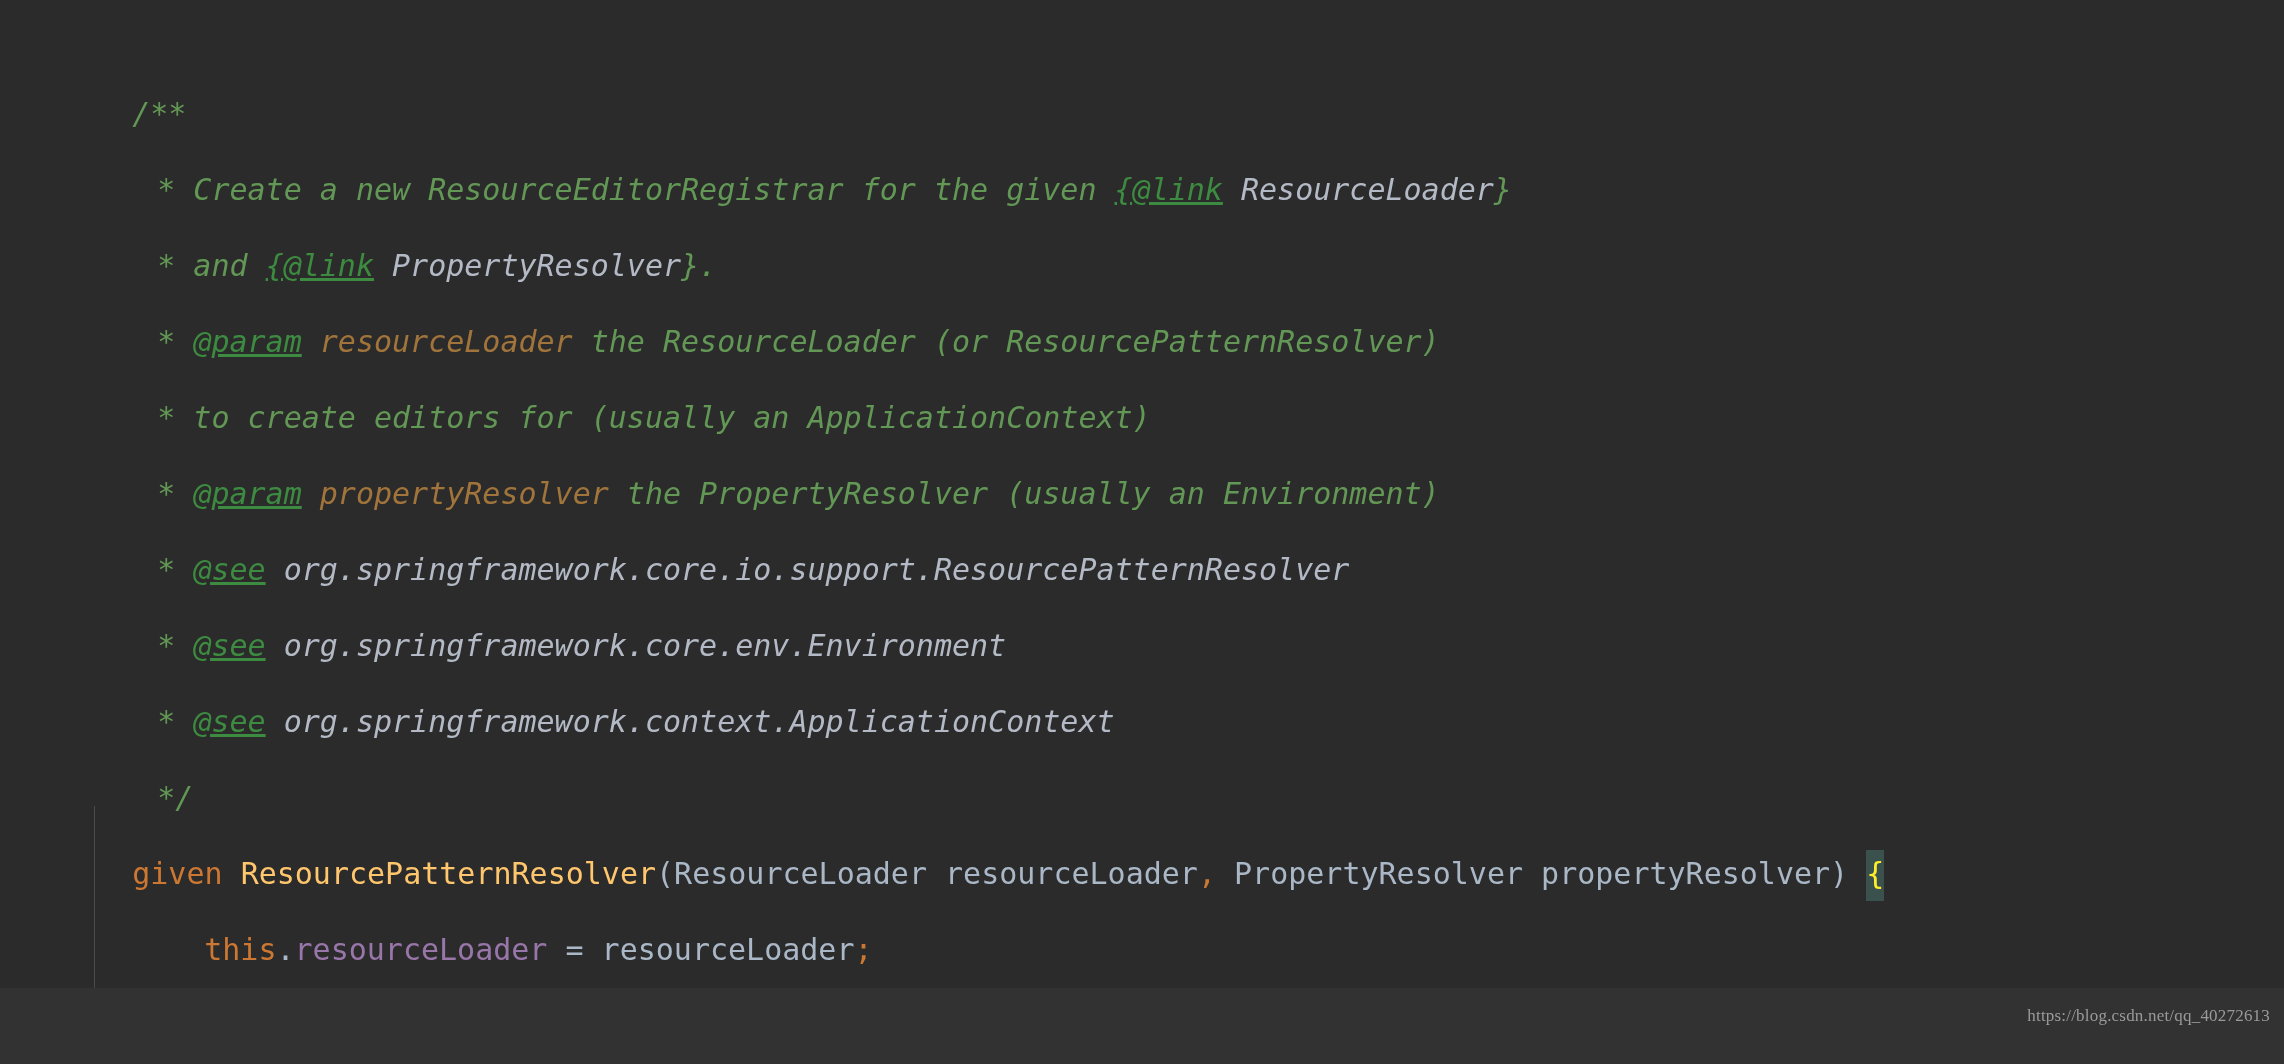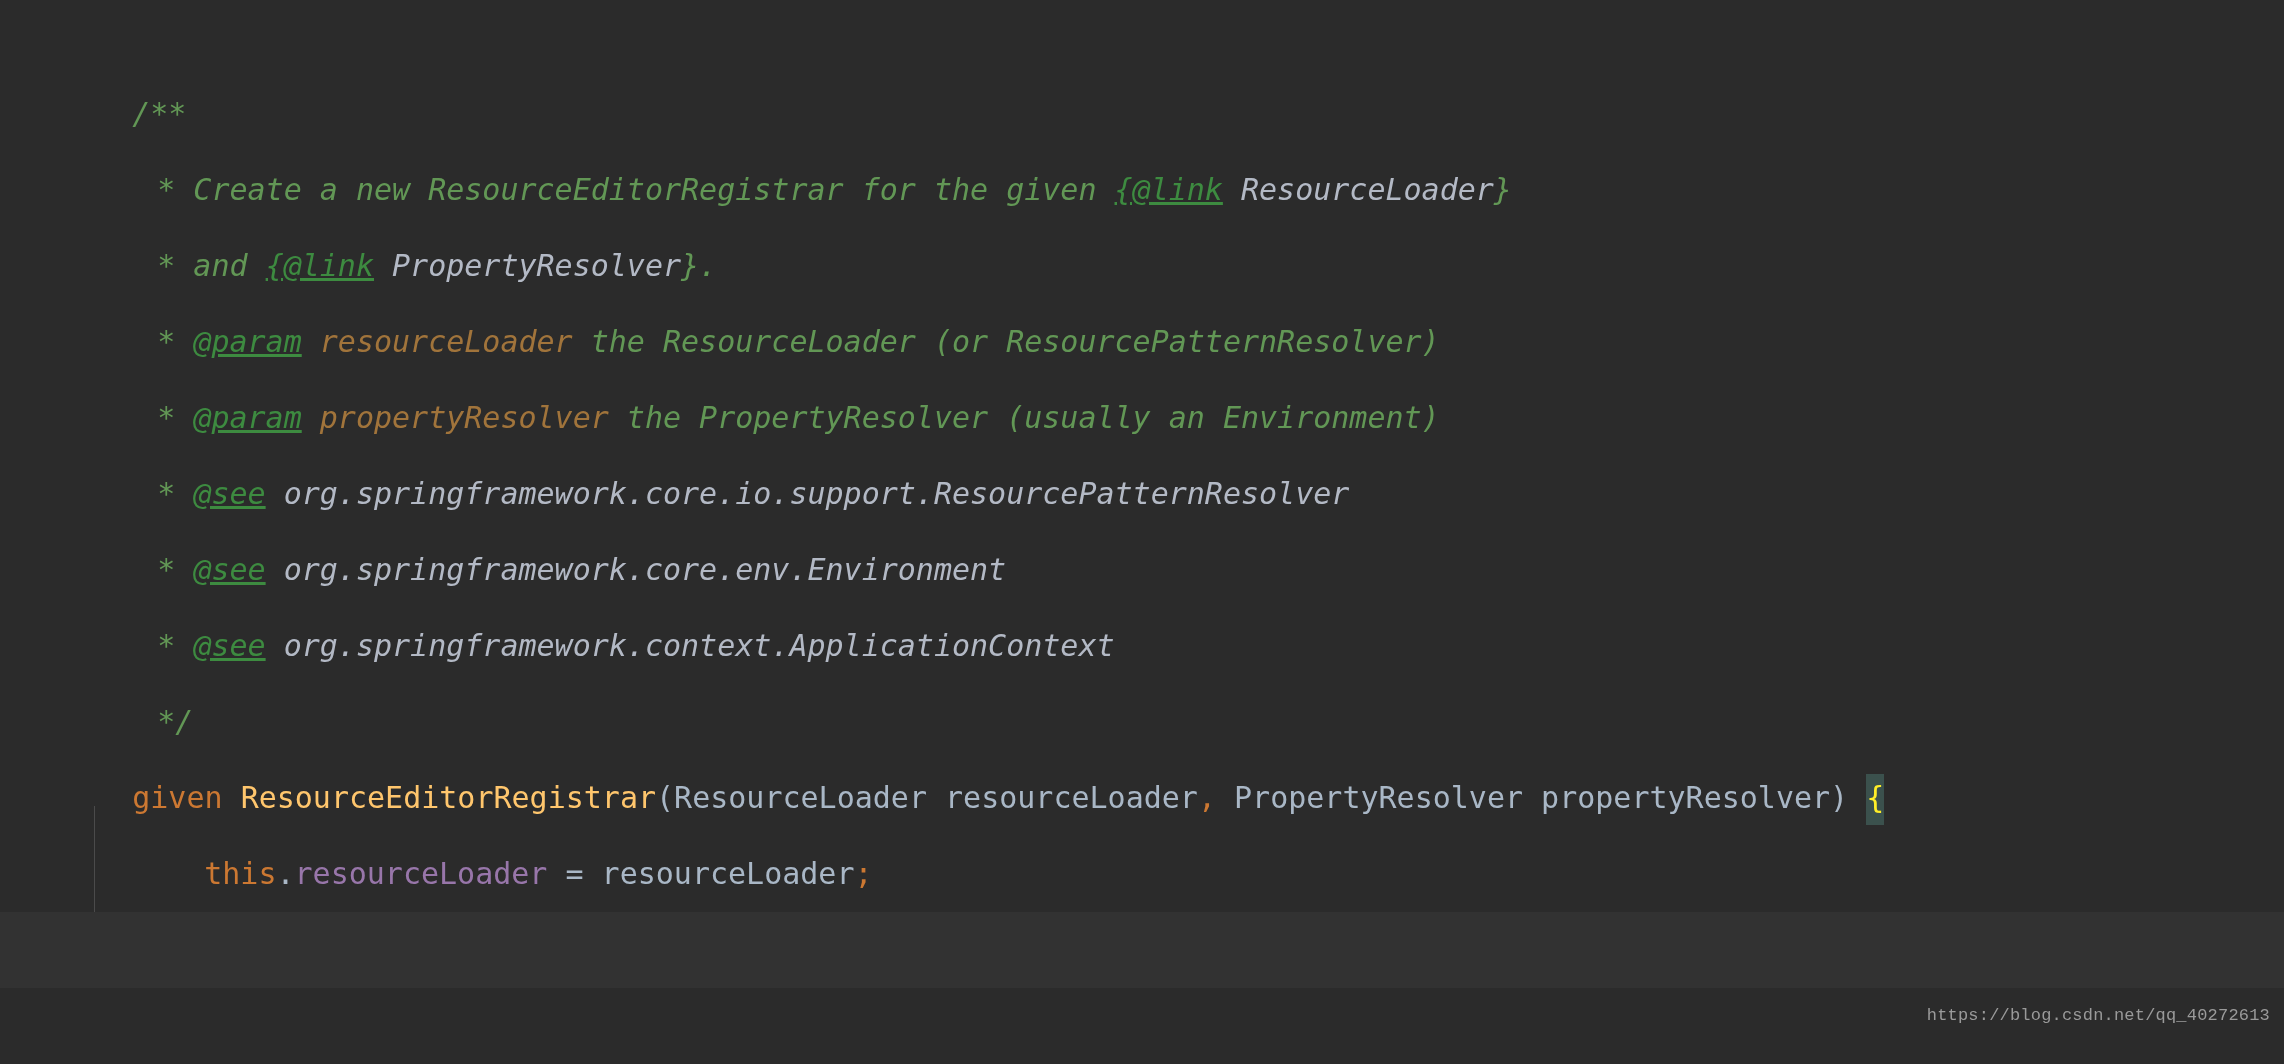--- a/index.html
+++ b/index.html
@@ -74,21 +74,21 @@
     width: 1px;
     height: 182px;
     background: #4b4b4b;
   }
 
   
   .watermark {
     position: absolute;
     right: 14px;
     bottom: 10px;
-    font-family: Liberation Mono, monospace;
+    font-family: Liberation Serif, serif;
     font-size: 17px;
     font-style: normal;
     color: #9a9a9a;
     letter-spacing: 0.2px;
   }
 </style>
 </head>
 <body>
 
 <div id="editor">
@@ -104,20 +104,23 @@
   </div>
 
   <div class="line">
     <span style="display:inline-block;width:25px"></span><span class="cmt">* and </span><span class="tag">{@link</span><span class="doclink"> PropertyResolver</span><span class="cmt">}.</span>
   </div>
 
   <div class="line">
     <span style="display:inline-block;width:25px"></span><span class="cmt">* </span><span class="tag">@param</span><span class="docparam"> resourceLoader</span><span class="cmt"> the ResourceLoader (or ResourcePatternResolver)</span>
   </div>
 
+  <div class="line">
+    <span style="display:inline-block;width:25px"></span><span class="cmt">* to create editors for (usually an ApplicationContext)</span>
+  </div>
 
   <div class="line">
     <span style="display:inline-block;width:25px"></span><span class="cmt">* </span><span class="tag">@param</span><span class="docparam"> propertyResolver</span><span class="cmt"> the PropertyResolver (usually an Environment)</span>
   </div>
 
   <div class="line">
     <span style="display:inline-block;width:25px"></span><span class="cmt">* </span><span class="tag">@see</span><span class="doclink"> org.springframework.core.io.support.ResourcePatternResolver</span>
   </div>
 
   <div class="line">
@@ -126,21 +129,21 @@
 
   <div class="line">
     <span style="display:inline-block;width:25px"></span><span class="cmt">* </span><span class="tag">@see</span><span class="doclink"> org.springframework.context.ApplicationContext</span>
   </div>
 
   <div class="line">
     <span style="display:inline-block;width:25px"></span><span class="cmt">*/</span>
   </div>
 
   <div class="line">
-    <span class="kw">given</span><span class="punct"> </span><span class="type">ResourceEditorRegistrar</span><span class="ident">(ResourceLoader resourceLoader</span><span class="op">,</span><span class="ident"> PropertyResolver propertyResolver)</span><span class="punct"> </span><span class="brace">{</span>
+    <span class="kw">given</span><span class="punct"> </span><span class="type">ResourcePatternResolver</span><span class="ident">(ResourceLoader resourceLoader</span><span class="op">,</span><span class="ident"> PropertyResolver propertyResolver)</span><span class="punct"> </span><span class="brace">{</span>
   </div>
 
   <div class="line">
     <span style="display:inline-block;width:72px"></span><span class="kw">this</span><span class="punct">.</span><span class="field">resourceLoader</span><span class="ident"> = resourceLoader</span><span class="op">;</span>
   </div>
 
   <div class="line">
     <span style="display:inline-block;width:72px"></span><span class="kw">this</span><span class="punct">.</span><span class="field">propertyResolver</span><span class="ident"> = propertyResolver</span><span class="op">;</span>
   </div>
 

